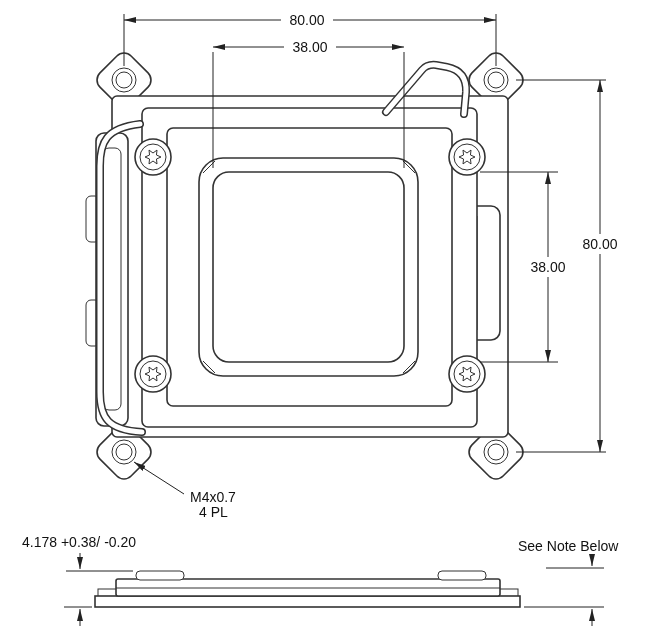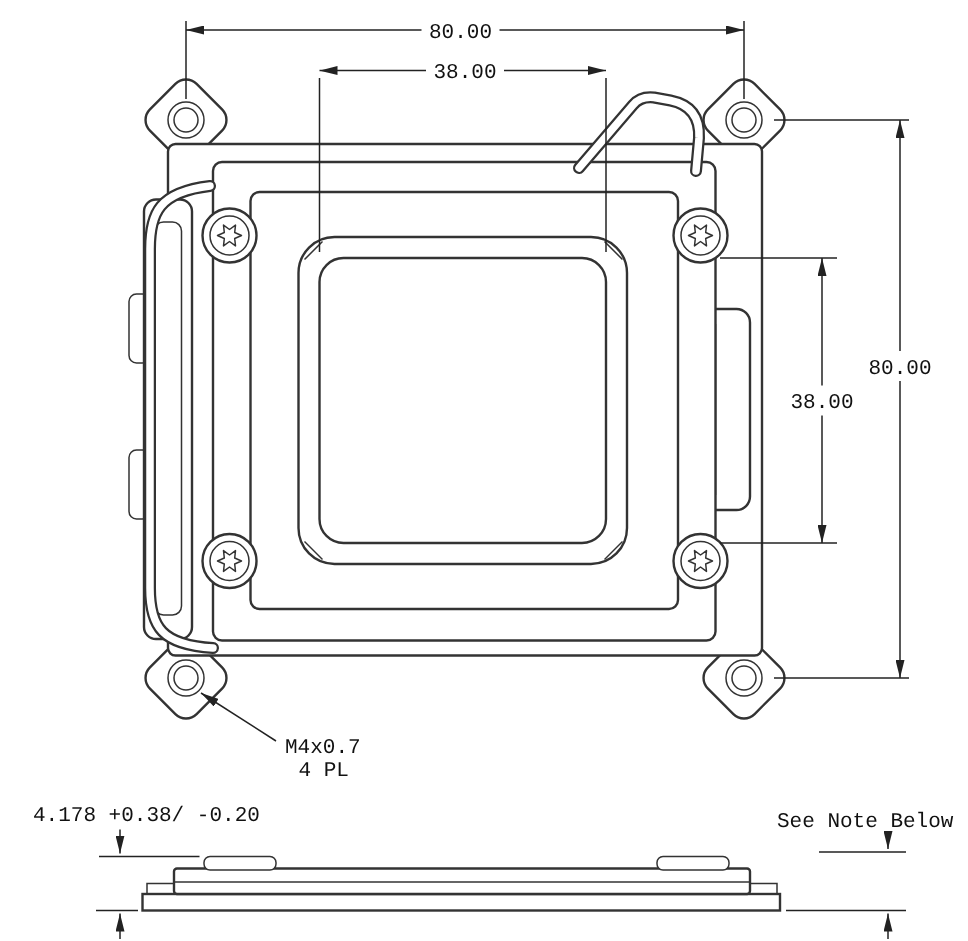--- a/index.html
+++ b/index.html
@@ -1,17 +1,17 @@
 <!DOCTYPE html>
 <html><head>
 <meta charset="utf-8">
 <style>
   html,body{margin:0;padding:0;background:#ffffff;}
   .stage{position:relative;width:645px;height:627px;background:#ffffff;
-         font-family:Liberation Mono, monospace;overflow:hidden;}
+         font-family:Liberation Sans, sans-serif;overflow:hidden;}
   svg{display:block;}
   .fw{fill:#ffffff;stroke:#333333;stroke-width:1.6;}
   .thin{fill:none;stroke:#333333;stroke-width:1;}
   .thinw{fill:#ffffff;stroke:#333333;stroke-width:1;}
   .dim{fill:none;stroke:#222222;stroke-width:1;}
   .gap{fill:#ffffff;stroke:none;}
   .wire-o{fill:none;stroke:#333333;stroke-width:8;stroke-linecap:round;stroke-linejoin:round;}
   .wire-i{fill:none;stroke:#ffffff;stroke-width:5;stroke-linecap:round;stroke-linejoin:round;}
   text{font-size:14px;fill:#111111;}
   .mid{text-anchor:middle;}

